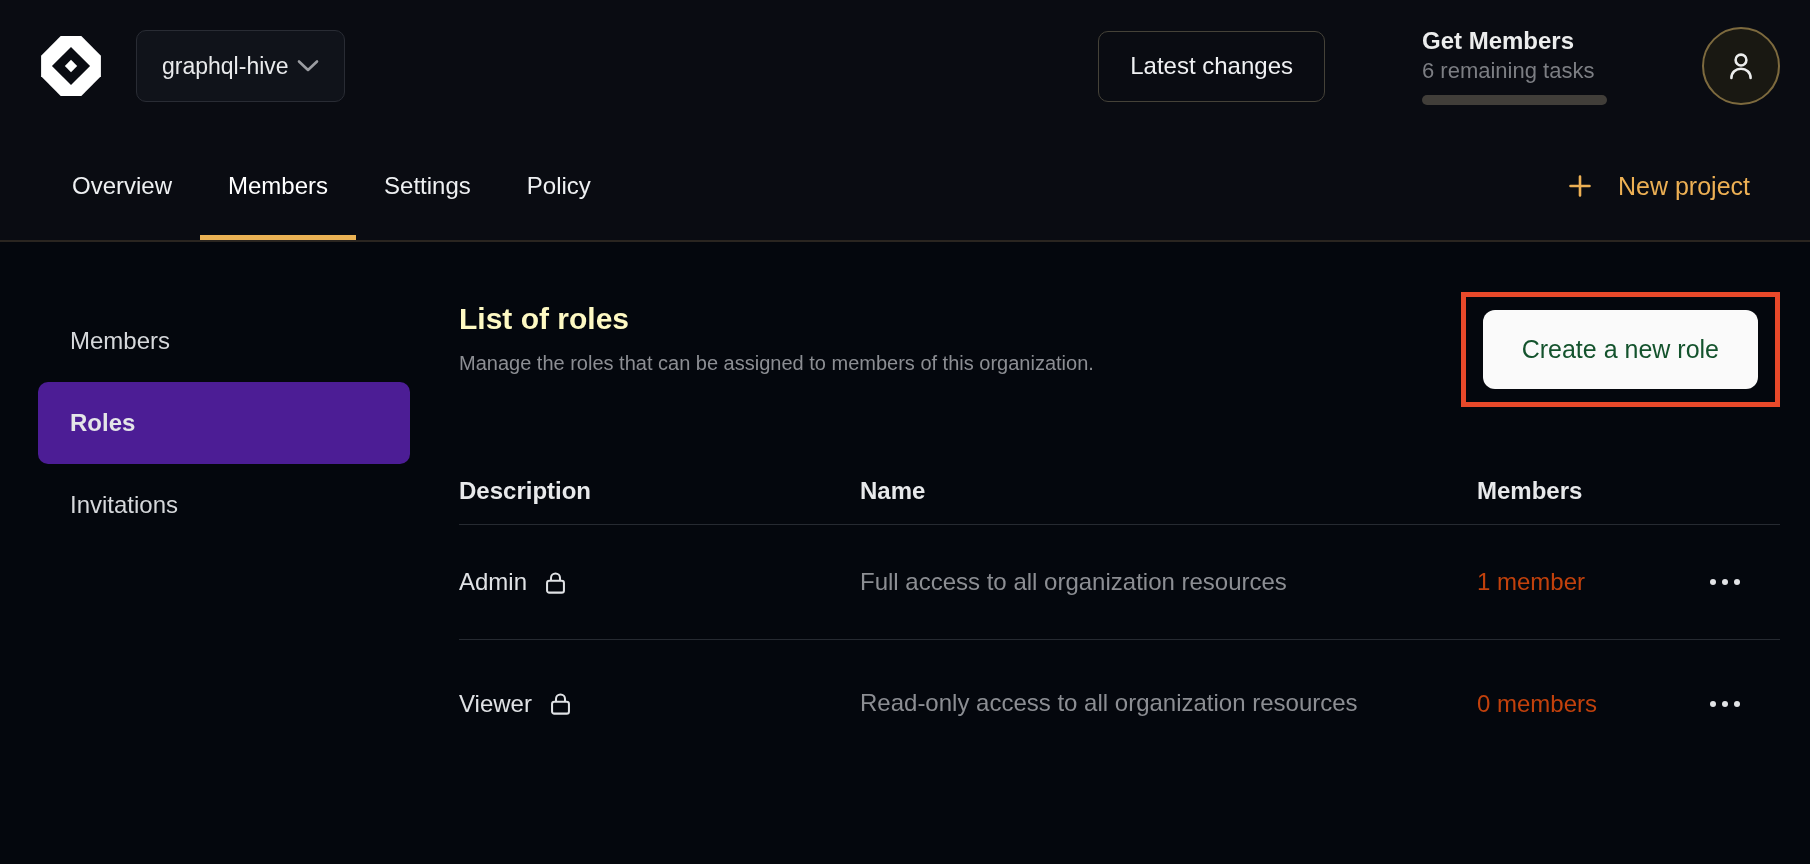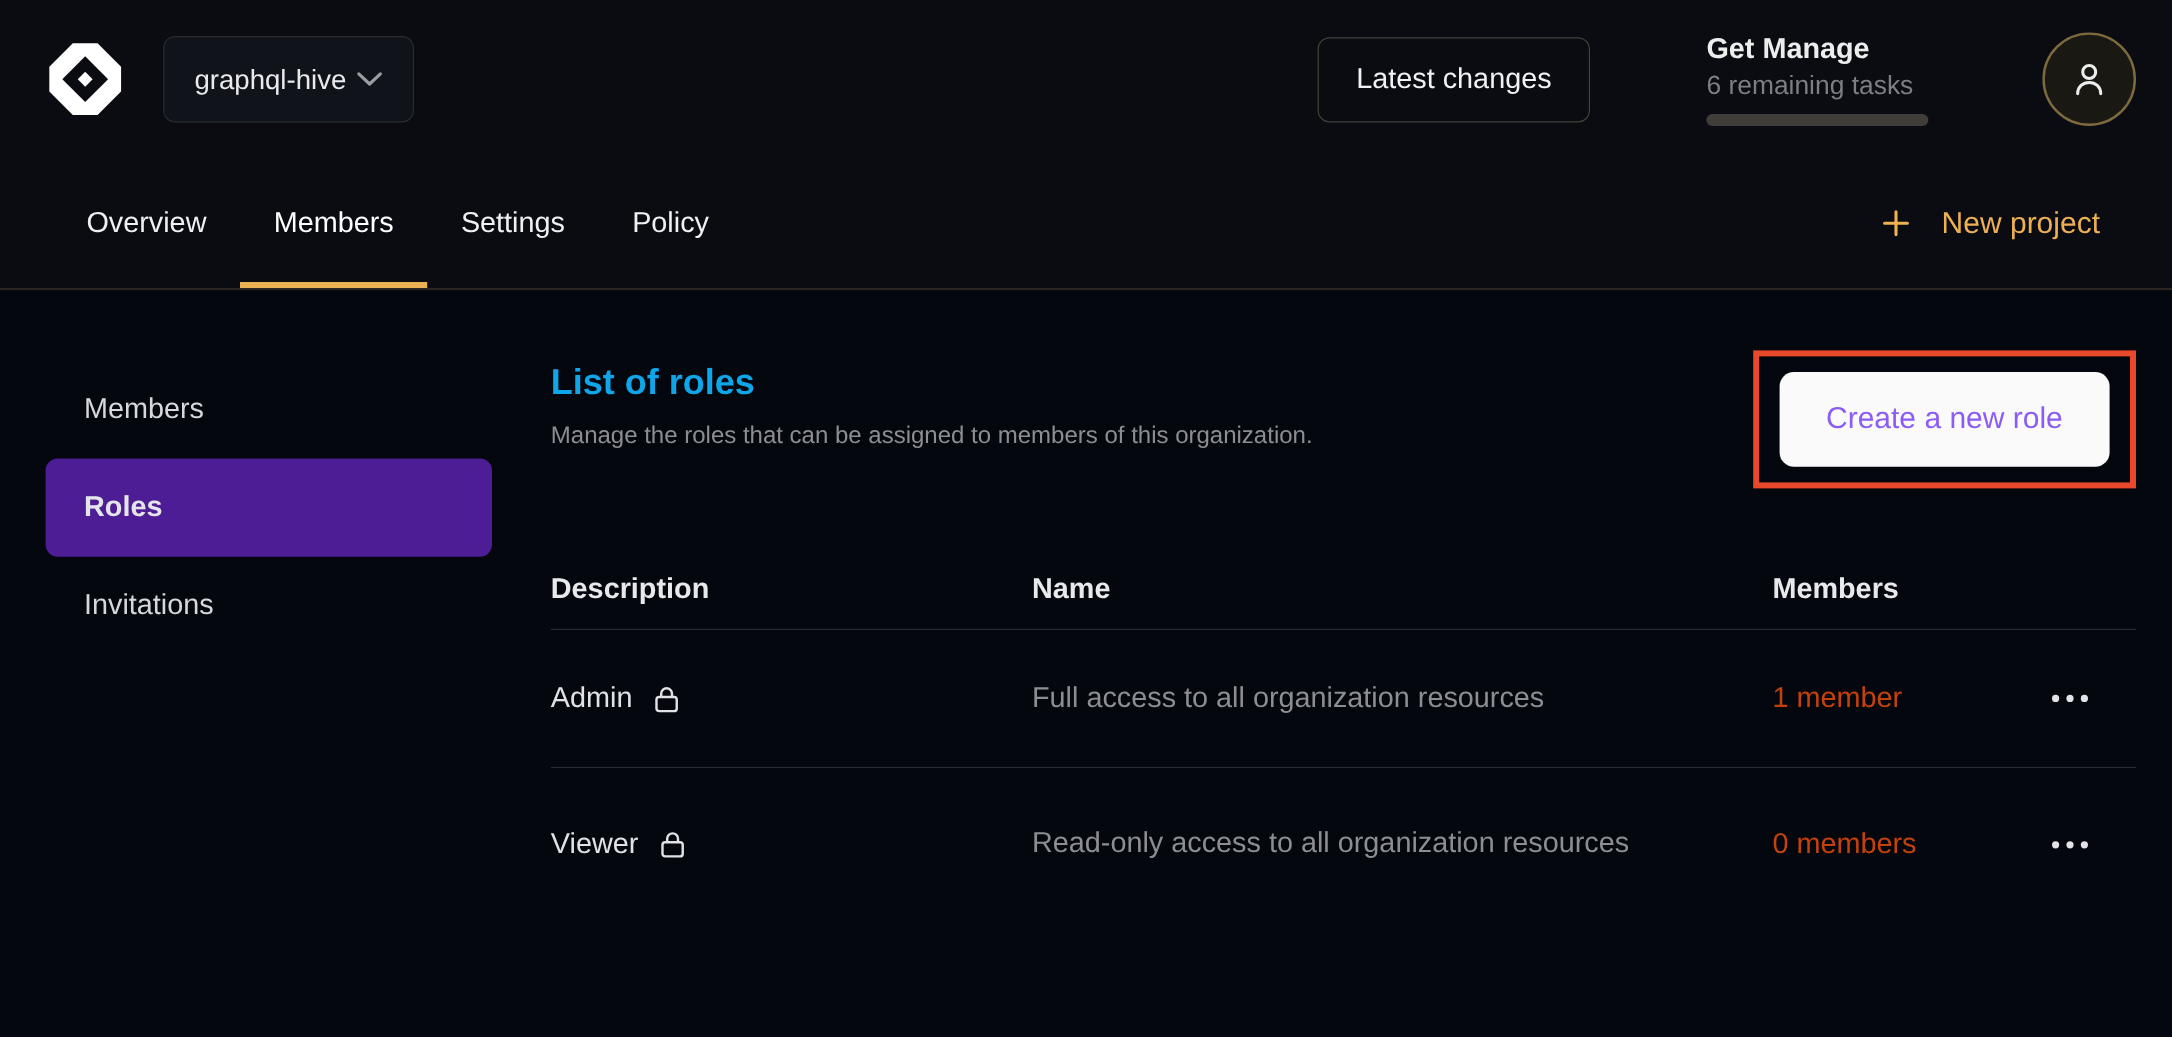--- a/index.html
+++ b/index.html
@@ -119,36 +119,36 @@
     padding:0 32px;
     font-size:24px;
     color:#d6d8db;
     border-radius:10px;
     cursor:pointer;
   }
   .side-item.active { background:#4c1d95; color:#e4e5e8;font-weight:bold; }
 
   .main { flex:1; margin-left:49px; margin-right:30px; }
   .main-header { display:flex; justify-content:space-between; align-items:flex-start; }
-  .page-title { font-size:30px; font-weight:700; color:#0ea5e9; padding-top:2px; }
+  .page-title { font-size:30px; font-weight:700; color:#fef9c3; padding-top:2px; }
   .page-sub   { margin-top:16px; font-size:20px; color:#8c8e93; }
   .highlight-box {
     border:5px solid #e8492a;
     padding:13px 17px;
     margin-top:-8px;
   }
   .create-btn {
     height:79px;
     padding:0 39px;
     display:flex;
     align-items:center;
     background:#fafafa;
     border:none;
     border-radius:12px;
-    color:#8b5cf6;
+    color:#14532d;
     font-size:25px;
     font-weight:500;
     cursor:pointer;
     white-space:nowrap;
   }
 
   
   .roles-table { margin-top:50px; }
   .t-row {
     display:grid;
@@ -193,21 +193,21 @@
       <svg width="22" height="14" viewBox="0 0 22 14">
         <path d="M2 2.5 L11 11 L20 2.5" fill="none" stroke="#9b9da2" stroke-width="2.6" stroke-linecap="round" stroke-linejoin="round"></path>
       </svg>
     </div>
 
     <div class="spacer"></div>
 
     <button class="latest-btn">Latest changes</button>
 
     <div class="get-started">
-      <div class="gs-title">Get Manage</div>
+      <div class="gs-title">Get Members</div>
       <div class="gs-sub">6 remaining tasks</div>
       <div class="gs-bar"></div>
     </div>
 
     <div class="avatar">
       <svg width="36" height="36" viewBox="0 0 24 24">
         <circle cx="12" cy="8" r="3.6" fill="none" stroke="#eceded" stroke-width="1.7"></circle>
         <path d="M5.6 20 c0-3.8 2.9-6.2 6.4-6.2 s6.4 2.4 6.4 6.2" fill="none" stroke="#eceded" stroke-width="1.7" stroke-linecap="round"></path>
       </svg>
     </div>

